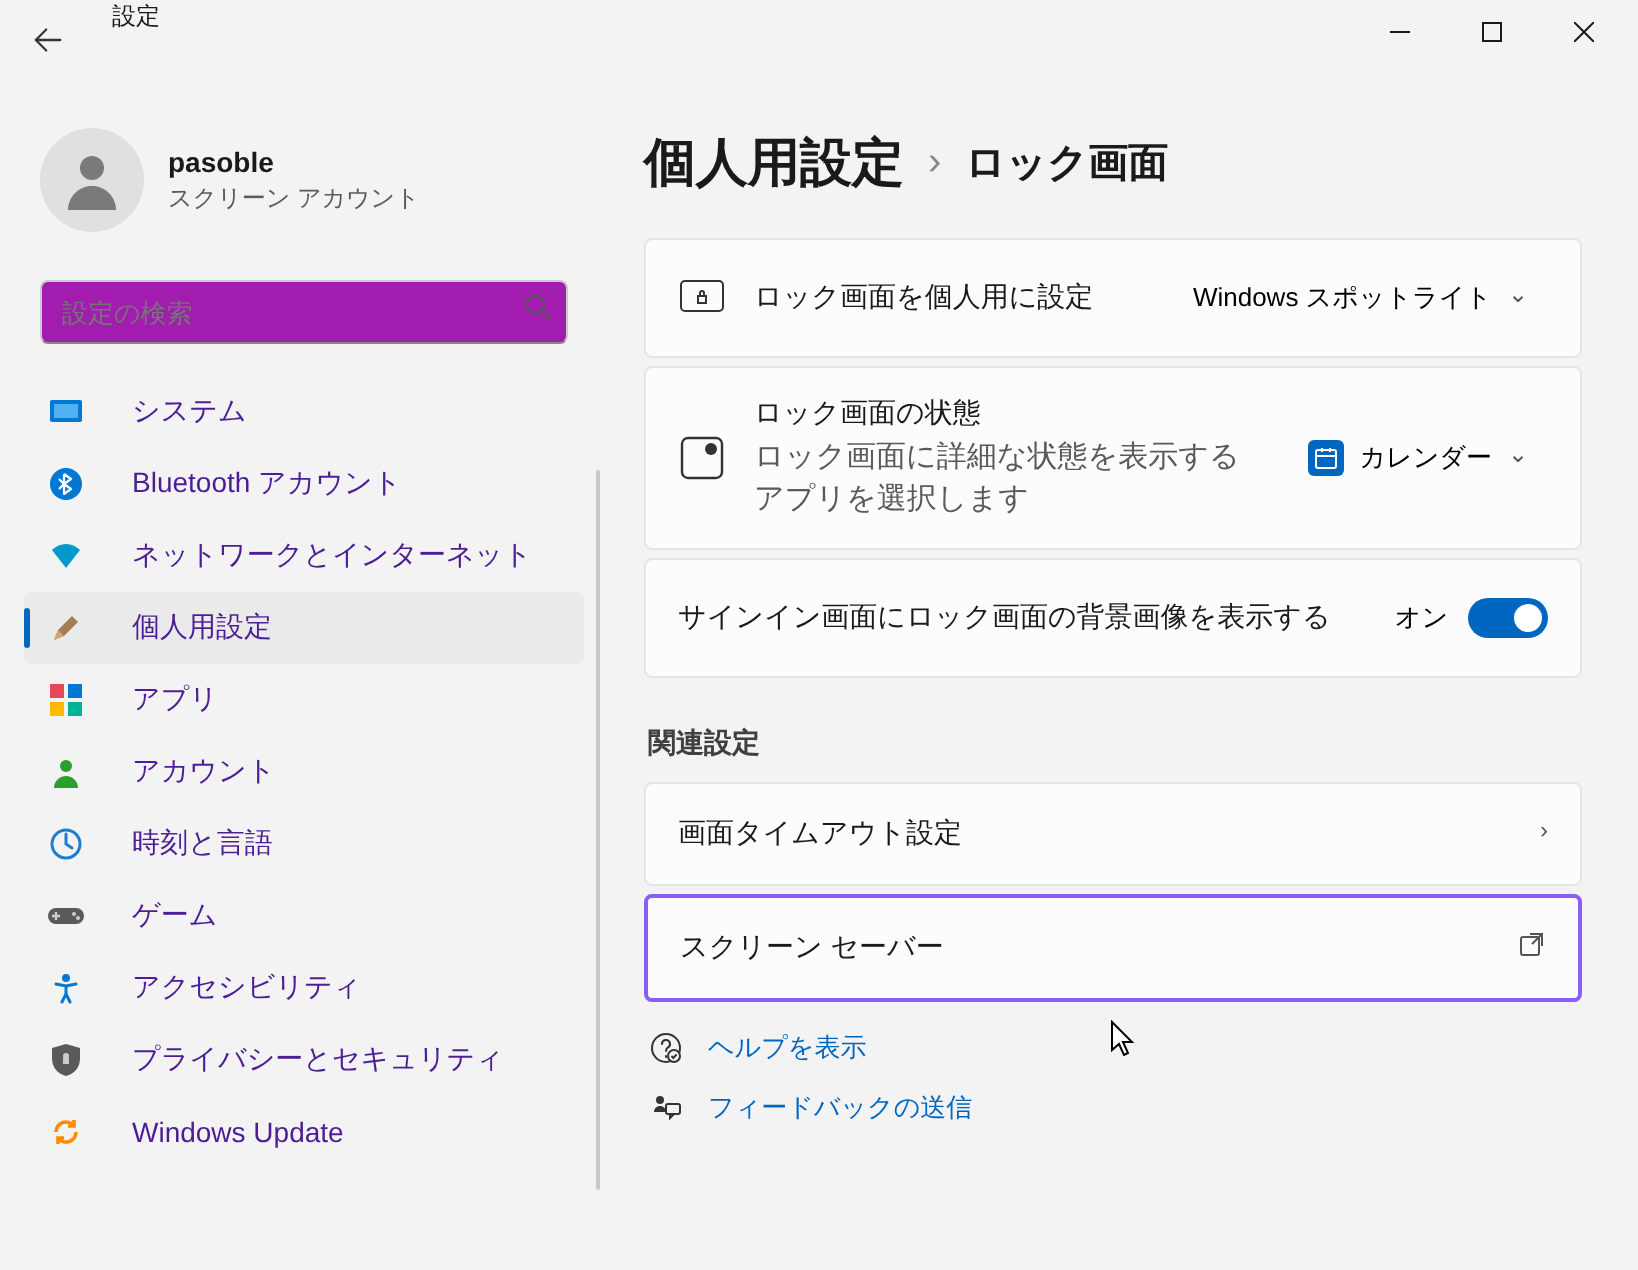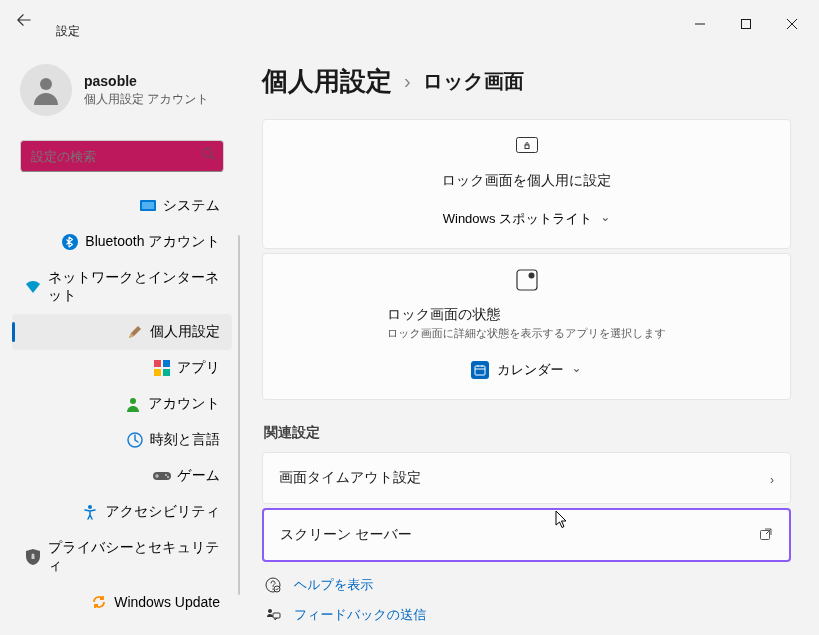--- a/index.html
+++ b/index.html
@@ -1,70 +1,70 @@
 <!DOCTYPE html>
 <html><head>
 <meta charset="utf-8">
 <style>
 * { margin: 0; padding: 0; box-sizing: border-box; font-family: "Segoe UI", "Yu Gothic UI", Meiryo, sans-serif; }
 body { background: #f3f3f3; width: 819px; height: 635px; overflow: hidden; position: relative; }
 
-.titlebar { height: 40px; display: flex; align-items: flex-end; padding: 0 4px; }
+.titlebar { height: 40px; display: flex; align-items: flex-start; padding: 0 4px; }
 .back-btn { width: 40px; height: 40px; display: flex; align-items: center; justify-content: center; cursor: pointer; }
 .app-title { font-size: 12px; margin-left: 12px; color: #1a1a1a; }
 .win-controls { margin-left: auto; display: flex; }
 .win-btn { width: 46px; height: 32px; display: flex; align-items: center; justify-content: center; cursor: pointer; }
 
 .container { display: flex; height: calc(635px - 40px); }
 
-.sidebar { width: 240px; padding: 8px 0 24px 4px; position: relative; }
+.sidebar { width: 300px; padding: 8px 0 24px 4px; position: relative; }
 .profile { display: flex; align-items: center; padding: 16px 16px 24px 16px; gap: 12px; }
 .avatar { width: 52px; height: 52px; border-radius: 50%; background: #e0e0e0; display: flex; align-items: center; justify-content: center; }
 .avatar svg { width: 36px; height: 36px; fill: #7a7a7a; }
 .user-name { font-size: 14px; font-weight: 600; color: #1a1a1a; }
 .user-sub { font-size: 12px; color: #5a5a5a; margin-top: 2px; }
 
 .search-box { margin: 0 16px 16px 16px; position: relative; }
-.search-input { width: 100%; height: 32px; border: 1px solid #ccc; border-bottom: 1px solid #888; border-radius: 4px; padding: 0 32px 0 10px; font-size: 13px; background: #be185d; outline: none; }
+.search-input { width: 100%; height: 32px; border: 1px solid #ccc; border-bottom: 1px solid #888; border-radius: 4px; padding: 0 32px 0 10px; font-size: 13px; background: #a21caf; outline: none; }
 .search-icon-wrap { position: absolute; right: 8px; top: 50%; transform: translateY(-50%); color: #555; }
 
 .nav { padding: 0 8px 0 8px; }
-.nav-item { display: flex; align-items: center; gap: 6px; padding: 9px 12px; border-radius: 4px; cursor: pointer; font-size: 14px; color: #000000; position: relative; justify-content: flex-end; }
+.nav-item { display: flex; align-items: center; gap: 24px; padding: 9px 12px; border-radius: 4px; cursor: pointer; font-size: 14px; color: #4c1d95; position: relative; }
 .nav-item.active { background: #eaeaea; }
 .nav-item.active::before { content: ""; position: absolute; left: 0; top: 8px; bottom: 8px; width: 3px; background: #0067c0; border-radius: 2px; }
 .nav-icon { width: 18px; height: 18px; display: flex; align-items: center; justify-content: center; flex-shrink: 0; }
 
 .scroll-line { position: absolute; right: 0; top: 195px; bottom: 40px; width: 2px; background: #c8c8c8; border-radius: 2px; }
 
 .content { flex: 1; padding: 16px 28px 16px 22px; overflow-y: auto; }
 
 .breadcrumb { display: flex; align-items: center; gap: 12px; margin-bottom: 20px; margin-top: 8px; }
 .bc-parent { font-size: 26px; font-weight: 600; color: #1a1a1a; cursor: pointer; }
 .bc-sep { font-size: 20px; color: #888; }
 .bc-current { font-size: 20px; font-weight: 600; color: #1a1a1a; }
 
 .card { background: #fcfcfc; border: 1px solid #e5e5e5; border-radius: 4px; margin-bottom: 4px; }
-.row { display: flex; align-items: center; padding: 14px 16px; min-height: 58px; gap: 14px; flex-direction: column; }
+.row { display: flex; align-items: center; padding: 14px 16px; min-height: 58px; gap: 14px; }
 .row-icon { width: 24px; height: 24px; display: flex; align-items: center; justify-content: center; flex-shrink: 0; color: #333; }
 .row-title { font-size: 14px; color: #1a1a1a; }
-.row-sub { font-size: 11px; color: #5a5a5a; margin-top: 2px; line-height: 1.4; }
+.row-sub { font-size: 15px; color: #5a5a5a; margin-top: 2px; line-height: 1.4; }
 .row-text { flex: 1; min-width: 0; }
 .row-ctrl { display: flex; align-items: center; gap: 10px; }
 
 .dropdown { display: flex; align-items: flex-start; gap: 8px; padding: 6px 10px; font-size: 13px; cursor: pointer; }
 .dd-icon { width: 18px; height: 18px; background: #0067c0; border-radius: 3px; display: flex; align-items: center; justify-content: center; }
 
 .toggle { display: flex; align-items: center; gap: 10px; }
 .toggle-label { font-size: 13px; }
 .switch { width: 40px; height: 20px; background: #0067c0; border-radius: 10px; position: relative; cursor: pointer; }
 .switch-knob { width: 14px; height: 14px; background: #fff; border-radius: 50%; position: absolute; top: 3px; right: 3px; }
 
 .section-header { font-size: 14px; font-weight: 600; margin: 24px 0 10px 2px; color: #404040; }
 
-.link-row { display: flex; align-items: flex-end; padding: 16px 16px; cursor: pointer; }
+.link-row { display: flex; align-items: flex-start; padding: 16px 16px; cursor: pointer; }
 .link-row .row-title { flex: 1; }
 .highlight { border: 2px solid #8b5cf6; }
 
 .help-links { margin-top: 8px; }
 .help-link { display: flex; align-items: center; gap: 12px; padding: 6px 2px; cursor: pointer; }
 .help-link-text { color: #0067c0; font-size: 13px; }
 .help-icon { width: 18px; height: 18px; color: #333; display:flex; align-items:center; justify-content:center; }
 
 .cursor { position: absolute; left: 555px; top: 510px; pointer-events: none; }
 
@@ -103,21 +103,21 @@
   <div class="sidebar">
     <div class="profile">
       <div class="avatar">
         <svg viewBox="0 0 24 24">
             <circle cx="12" cy="8" r="4"></circle>
             <path d="M4 22c0-4.4 3.6-8 8-8s8 3.6 8 8z"></path>
           </svg>
       </div>
       <div>
         <div class="user-name">pasoble</div>
-        <div class="user-sub">個人用設定 アカウント</div>
+        <div class="user-sub">スクリーン アカウント</div>
       </div>
     </div>
 
     <div class="search-box">
       <input class="search-input" placeholder="設定の検索" style="">
       <span class="search-icon-wrap">
         <svg width="14" height="14" viewBox="0 0 16 16">
             <circle cx="6.5" cy="6.5" r="5" stroke="#555" stroke-width="1.2" fill="none"></circle>
             <path d="M10.5 10.5 15 15" stroke="#555" stroke-width="1.2"></path>
           </svg>
@@ -276,20 +276,33 @@
                 <rect x="1" y="2" width="10" height="9" rx="1" fill="none" stroke="#fff"></rect>
                 <path d="M1 5h10M4 1v2M8 1v2" stroke="#fff"></path>
               </svg>
           </span>
           <span>カレンダー</span>
           <span class="chev">⌄</span>
         </div>
       </div>
     </div>
 
+    <div class="card">
+      <div class="row">
+        <div class="row-text">
+            <div class="row-title">サインイン画面にロック画面の背景画像を表示する</div>
+          </div>
+        <div class="row-ctrl toggle">
+          <span class="toggle-label">オン</span>
+          <div class="switch">
+              <div class="switch-knob"></div>
+            </div>
+        </div>
+      </div>
+    </div>
 
     <div class="section-header">関連設定</div>
 
     <div class="card">
       <div class="link-row">
         <span class="row-title">画面タイムアウト設定</span>
         <span class="chev">›</span>
       </div>
     </div>
 

